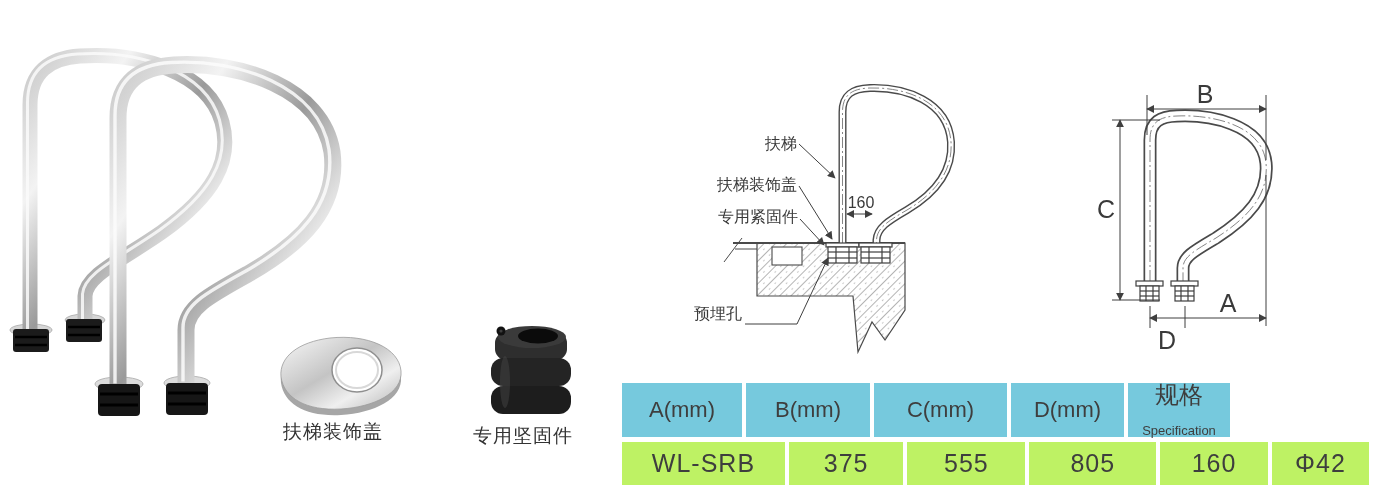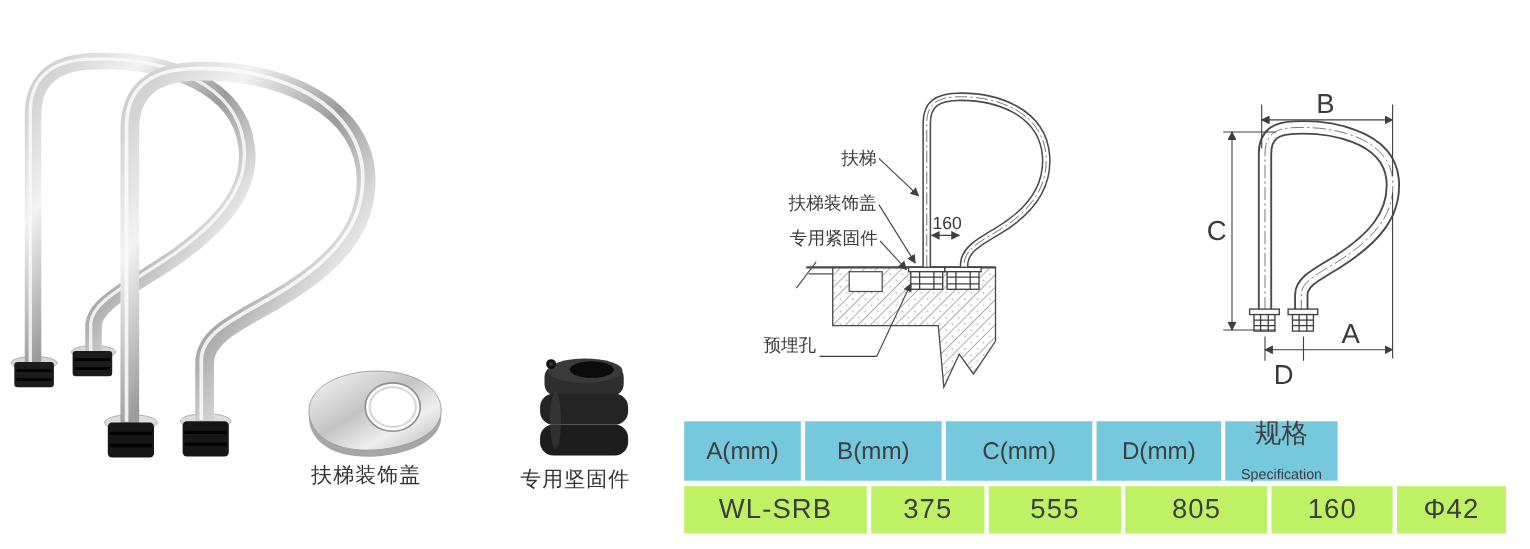--- a/index.html
+++ b/index.html
@@ -27,21 +27,21 @@
   .trow{display:flex;}
   .thead .cell{background:#76c9dd;height:54px;}
   .tbody{margin-top:5px;}
   .tbody .cell{background:#bef264;height:43px;}
   .cell{
     box-sizing:border-box;display:flex;flex-direction:column;
     align-items:center;justify-content:center;
     font-size:22px;color:#3e3e3e;text-align:center;line-height:1.05;
   }
   .cell.sep{border-right:4px solid #ffffff;}
-  .c0{width:175px;} .c1{width:110px;} .c2{width:128px;}
+  .c0{width:175px;} .c1{width:124px;} .c2{width:128px;}
   .c3{width:137px;} .c4{width:117px;} .c5{width:102px;}
   .tbody .cell{font-size:25px;letter-spacing:1px;}
   .spec-cn{font-size:24px;}
   .spec-en{font-size:13px;margin-top:17px;}
 </style>
 </head>
 <body>
 
 <svg class="photo-svg" width="660" height="470" viewBox="0 20 660 470">
   <defs>

